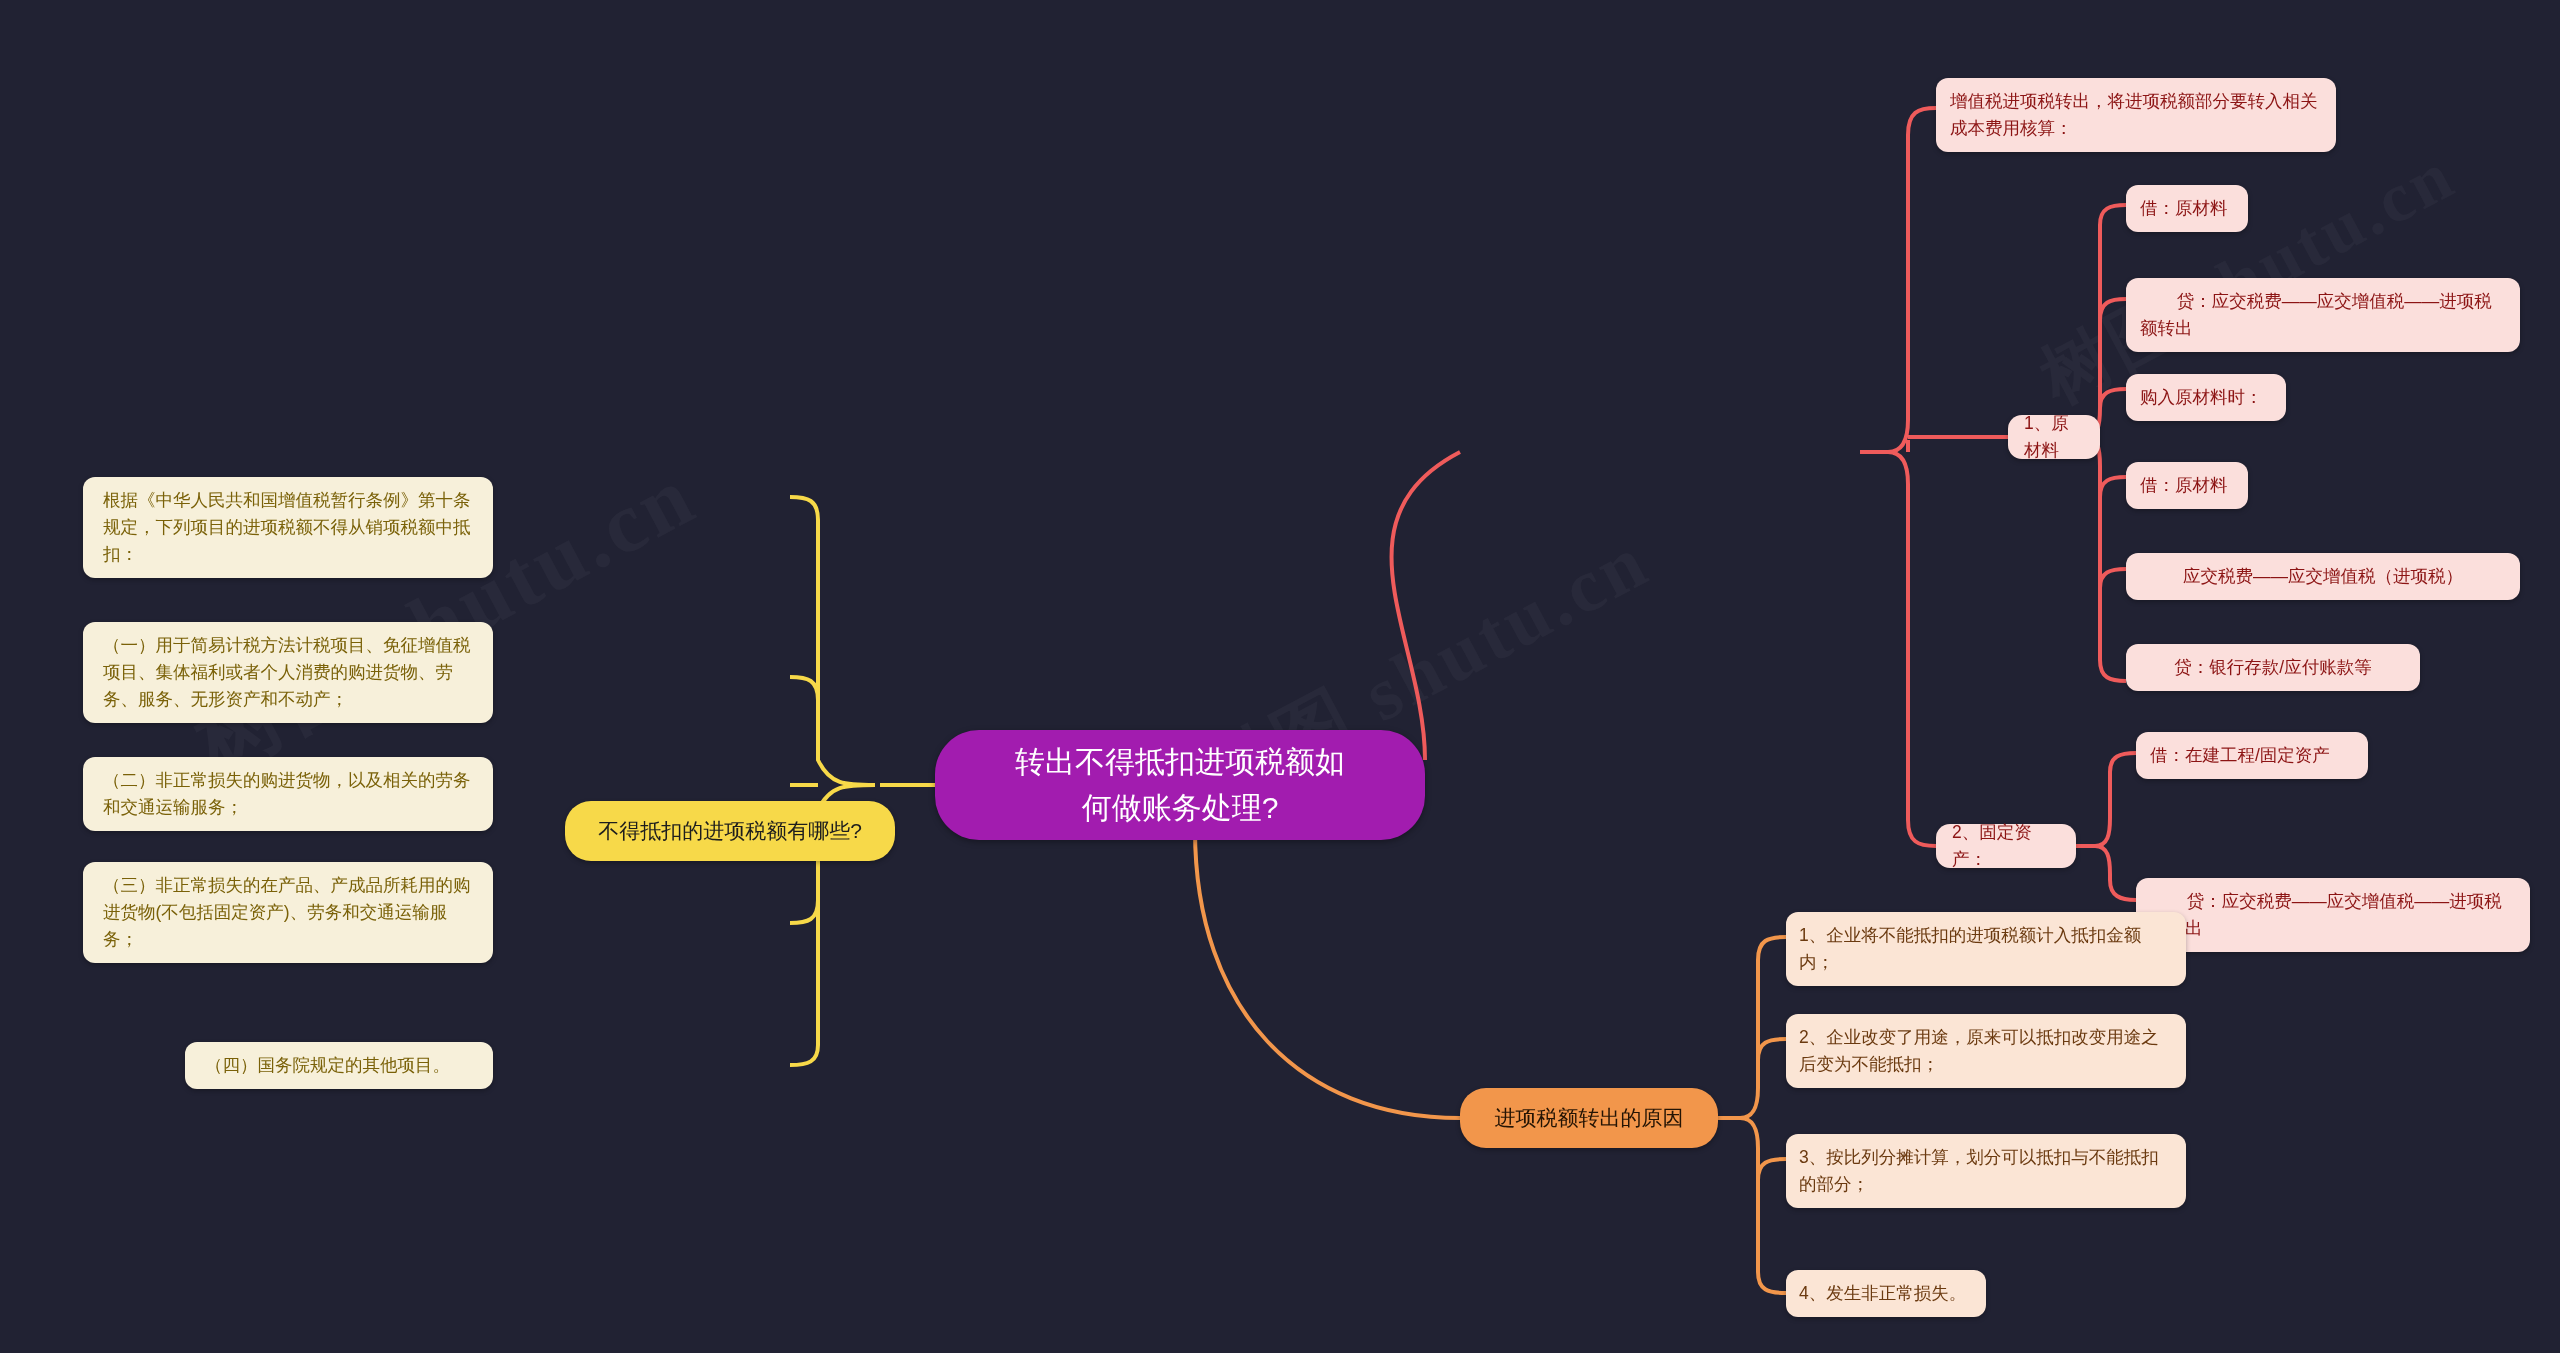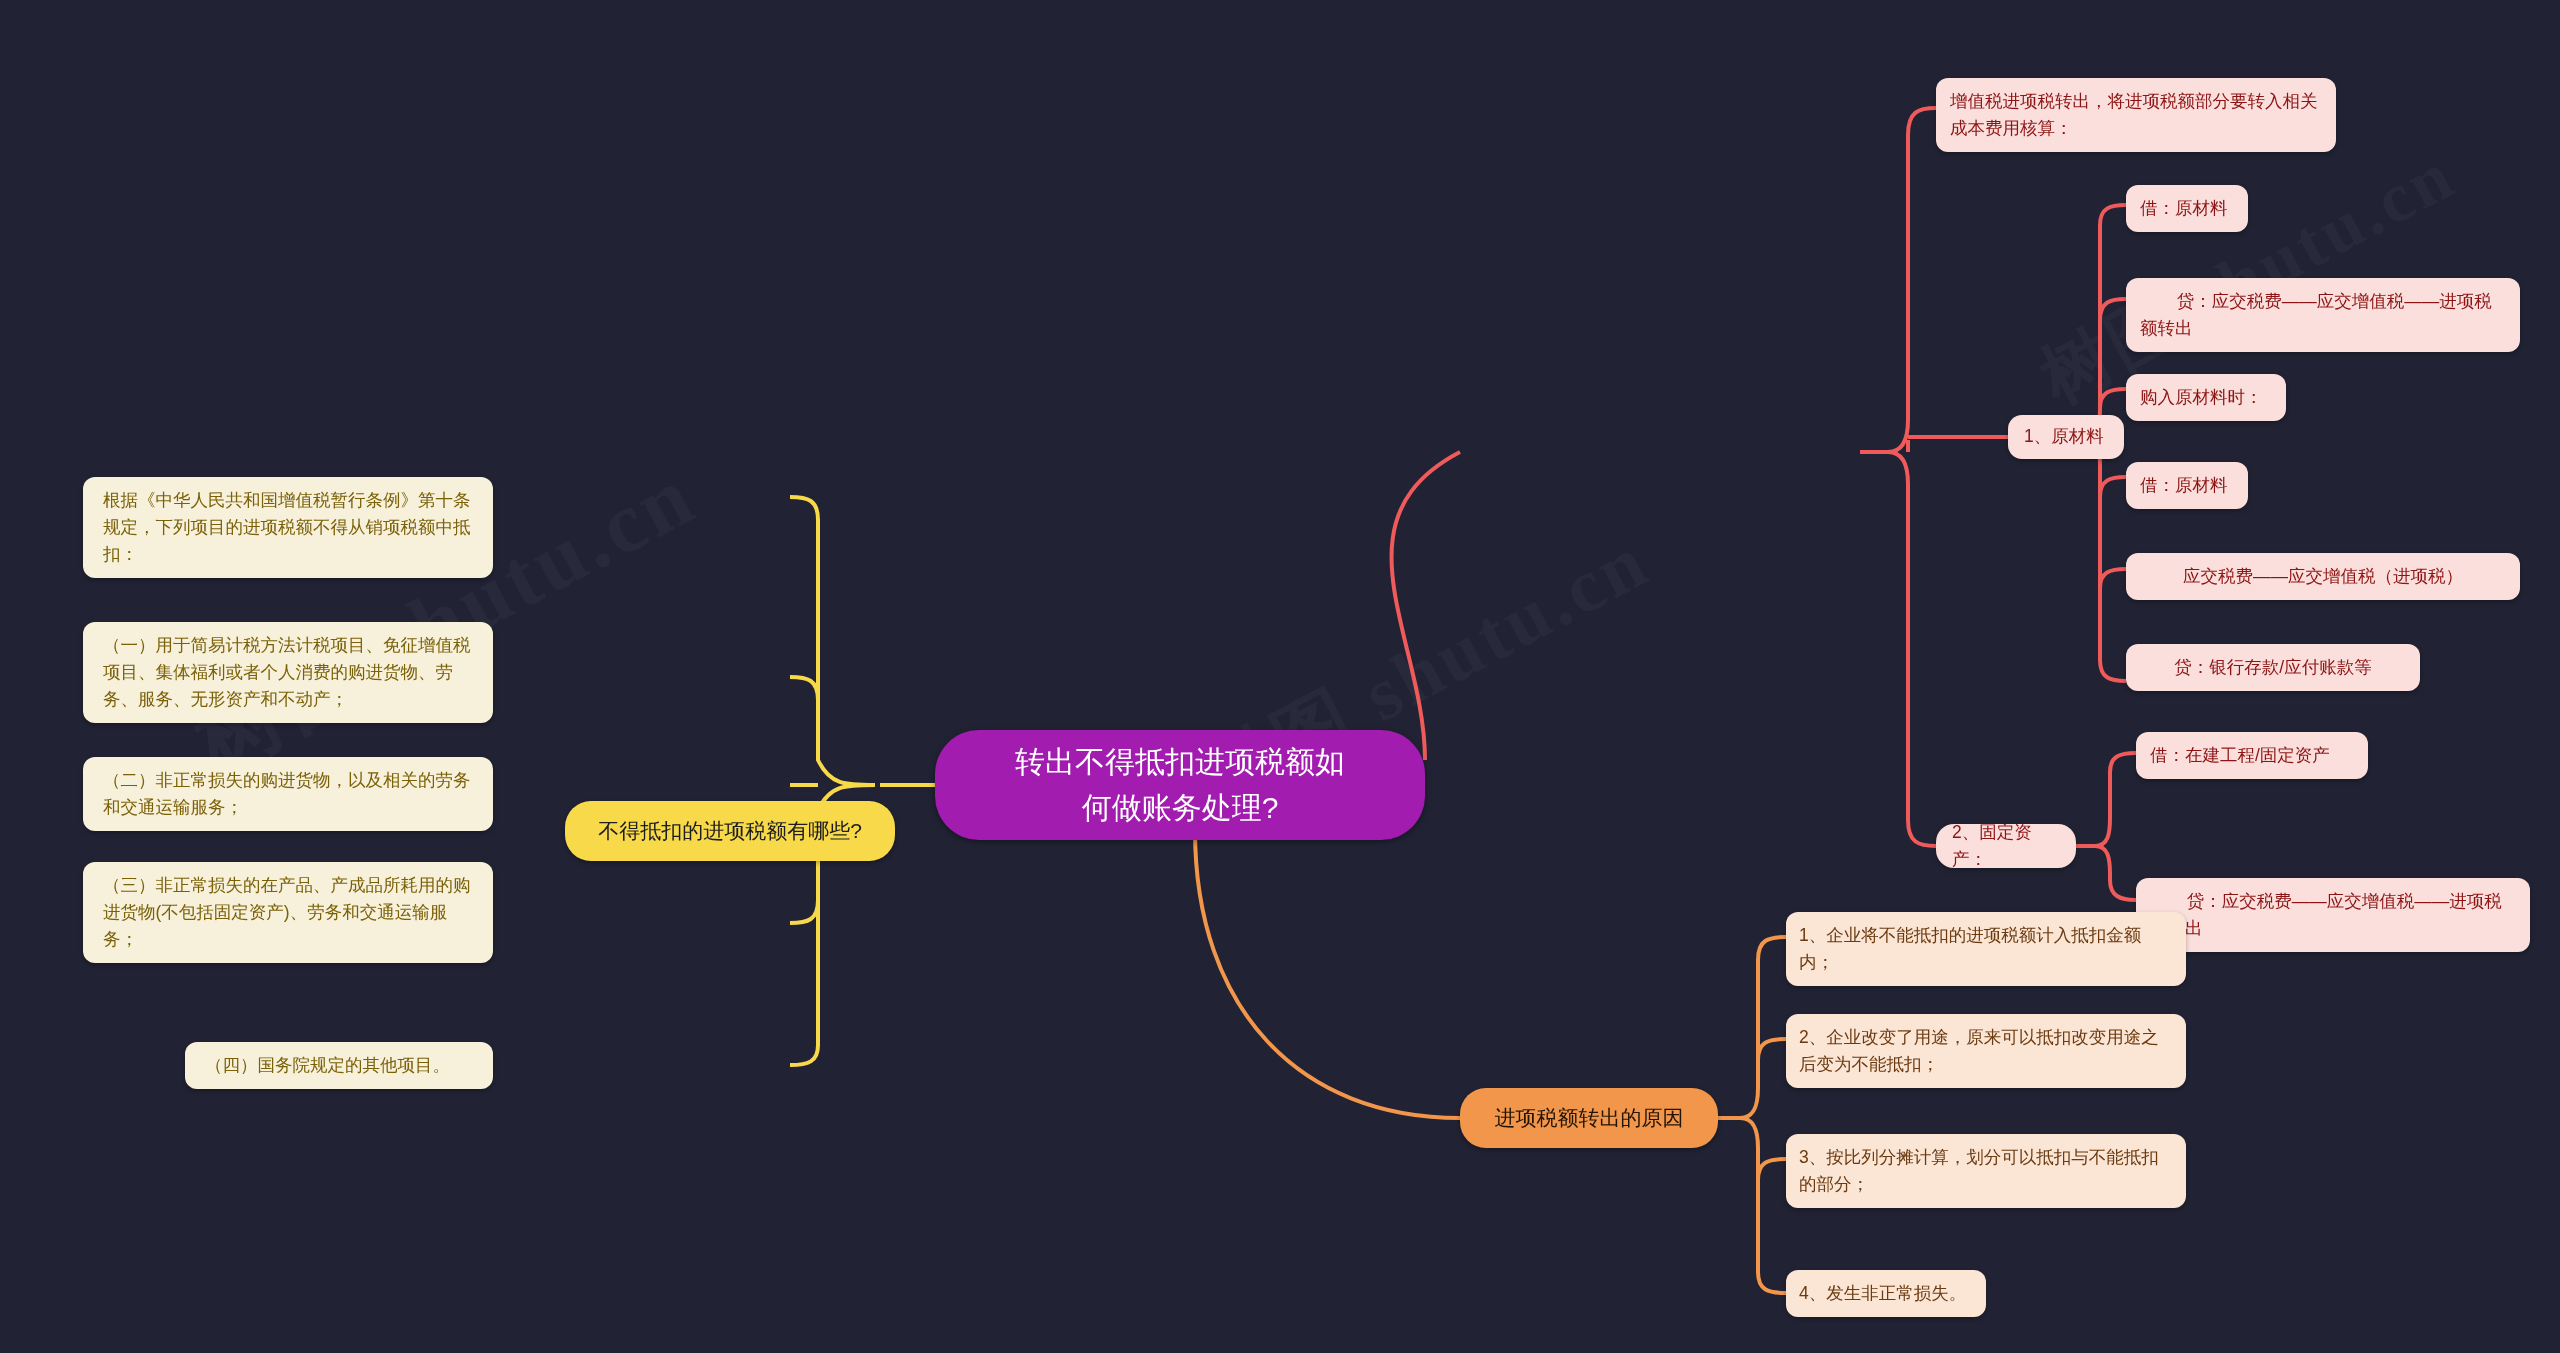--- a/index.html
+++ b/index.html
@@ -149,35 +149,35 @@
 
   <div class="node n-cream" style="left:83px;top:757px;width:410px;">（二）非正常损失的购进货物，以及相关的劳务和交通运输服务；</div>
 
   <div class="node n-cream" style="left:83px;top:862px;width:410px;">（三）非正常损失的在产品、产成品所耗用的购进货物(不包括固定资产)、劳务和交通运输服务；</div>
 
   <div class="node n-cream" style="left:185px;top:1042px;width:308px;">（四）国务院规定的其他项目。</div>
 
 
   <div class="node n-pink" style="left:1936px;top:78px;width:400px;">增值税进项税转出，将进项税额部分要转入相关成本费用核算：</div>
 
-  <div class="node n-sub-red" style="left:2008px;top:415px;width:116px;height:44px;">1、原材料</div>
+  <div class="node n-sub-red" style="left:2008px;top:415px;width:92px;height:44px;">1、原材料</div>
 
   <div class="node n-pink" style="left:2126px;top:185px;width:122px;">借：原材料</div>
 
   <div class="node n-pink" style="left:2126px;top:278px;width:394px;"><span class="indent"></span><span>贷：应交税费——应交增值税——进项税额转出</span></div>
 
   <div class="node n-pink" style="left:2126px;top:374px;width:160px;">购入原材料时：</div>
 
   <div class="node n-pink" style="left:2126px;top:462px;width:122px;">借：原材料</div>
 
   <div class="node n-pink" style="left:2126px;top:553px;width:394px;text-align:center;">应交税费——应交增值税（进项税）</div>
 
   <div class="node n-pink" style="left:2126px;top:644px;width:294px;text-align:center;">贷：银行存款/应付账款等</div>
 
-  <div class="node n-sub-red" style="left:1936px;top:824px;width:140px;height:44px;border-radius:18px;">2、固定资产：</div>
+  <div class="node n-sub-red" style="left:1936px;top:824px;width:140px;height:44px;">2、固定资产：</div>
 
   <div class="node n-pink" style="left:2136px;top:732px;width:232px;">借：在建工程/固定资产</div>
 
   <div class="node n-pink" style="left:2136px;top:878px;width:394px;"><span class="indent"></span><span>贷：应交税费——应交增值税——进项税额转出</span></div>
 
   <div class="node n-orange" style="left:1460px;top:1088px;width:258px;height:60px;">进项税额转出的原因</div>
 
   <div class="node n-peach" style="left:1786px;top:912px;width:400px;">1、企业将不能抵扣的进项税额计入抵扣金额内；</div>
 
   <div class="node n-peach" style="left:1786px;top:1014px;width:400px;">2、企业改变了用途，原来可以抵扣改变用途之后变为不能抵扣；</div>

